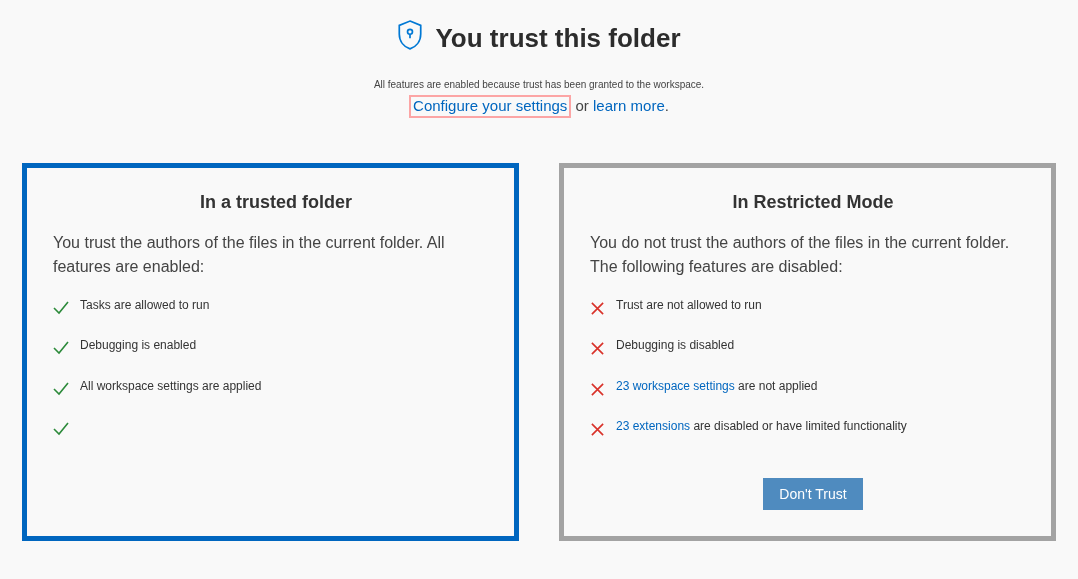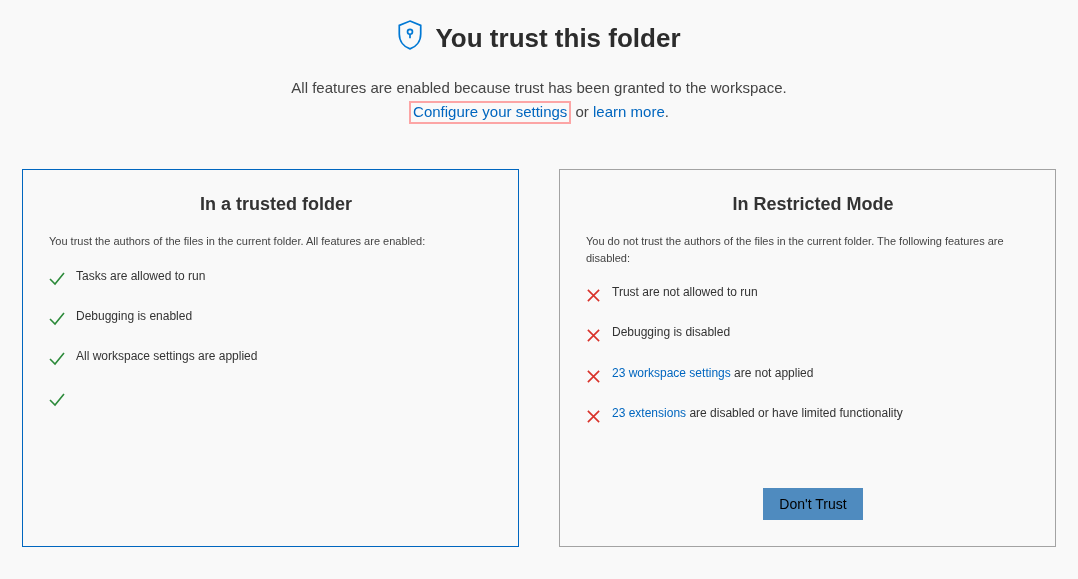--- a/index.html
+++ b/index.html
@@ -27,21 +27,21 @@
       width: 26px;
       height: 30px;
       color: #0078d4;
     }
     .title {
       font-size: 26px;
       font-weight: 600;
       color: #2c2c2c;
     }
     .subtitle-line1 {
-      font-size: 15px;
+      font-size: 10px;
       color: #444;
       margin-bottom: 5px;
     }
     .subtitle-line2 {
       font-size: 15px;
       color: #444;
     }
     .link {
       color: #0066bf;
       cursor: pointer;
@@ -51,40 +51,40 @@
       border: 2px solid #fca5a5;
       padding: 0px 2px 2px 2px;
       display: inline-block;
     }
     .cards {
       display: flex;
       gap: 40px;
       padding: 0 2px;
     }
     .card {
-      border: 1px solid #a3a3a3;
+      border: 5px solid #a3a3a3;
       padding: 24px 15px 26px 26px;
       background: transparent;
       min-height: 378px;
       flex: 1;
       display: flex;
       flex-direction: column;
     }
     .card.trusted {
       border-color: #0066bf;
     }
     .card-title {
       font-size: 18px;
       font-weight: 700;
       text-align: center;
       color: #333;
       margin-bottom: 18px;
     }
     .card-subtitle {
-      font-size: 11px;
+      font-size: 16px;
       color: #444;
       line-height: 1.5;
       margin-bottom: 18px;
     }
     .feature-list {
       list-style: none;
       display: flex;
       flex-direction: column;
       gap: 16px;
     }
@@ -111,21 +111,21 @@
       color: #d9322a;
     }
     .feature-text { flex: 1; }
     .button-row {
       margin-top: auto;
       padding-top: 28px;
       text-align: center;
     }
     .btn {
       background: #4f8bbf;
-      color: #000000;
+      color: #ffffff;
       border: none;
       padding: 8px 16px;
       font-size: 14px;
       cursor: pointer;
     }
   </style>
 </head>
 <body>
 
 <div class="header">

